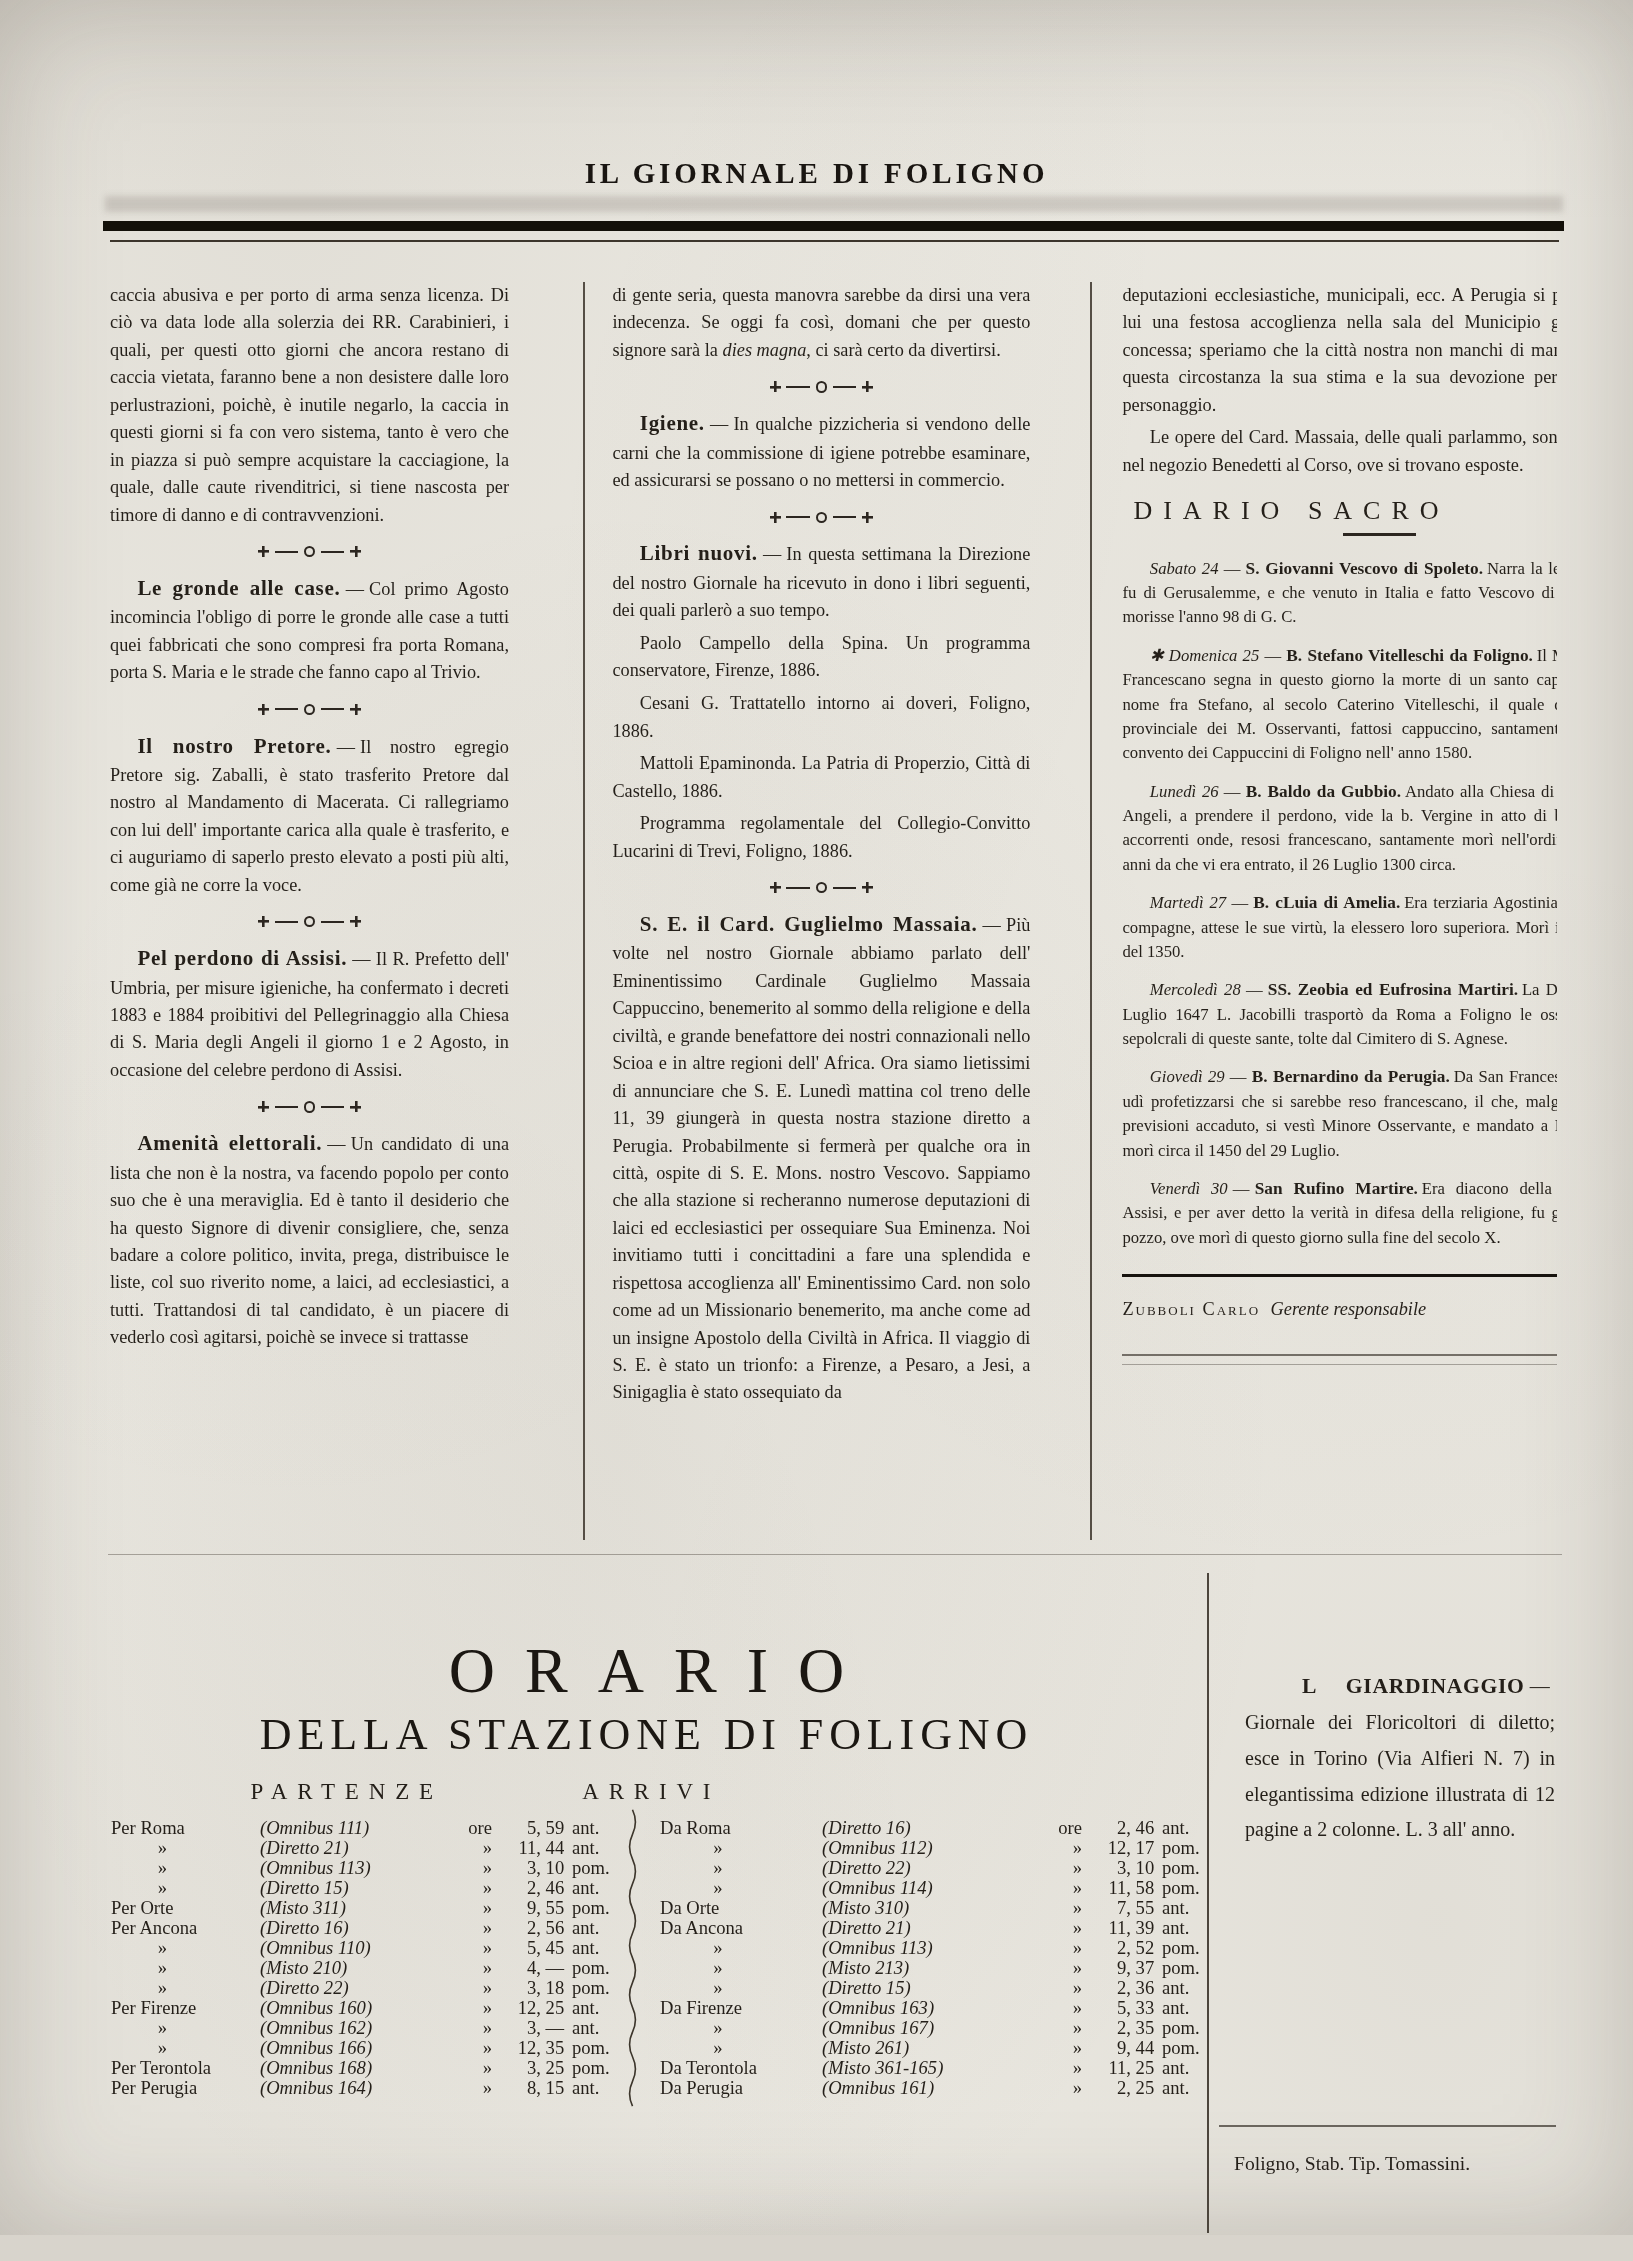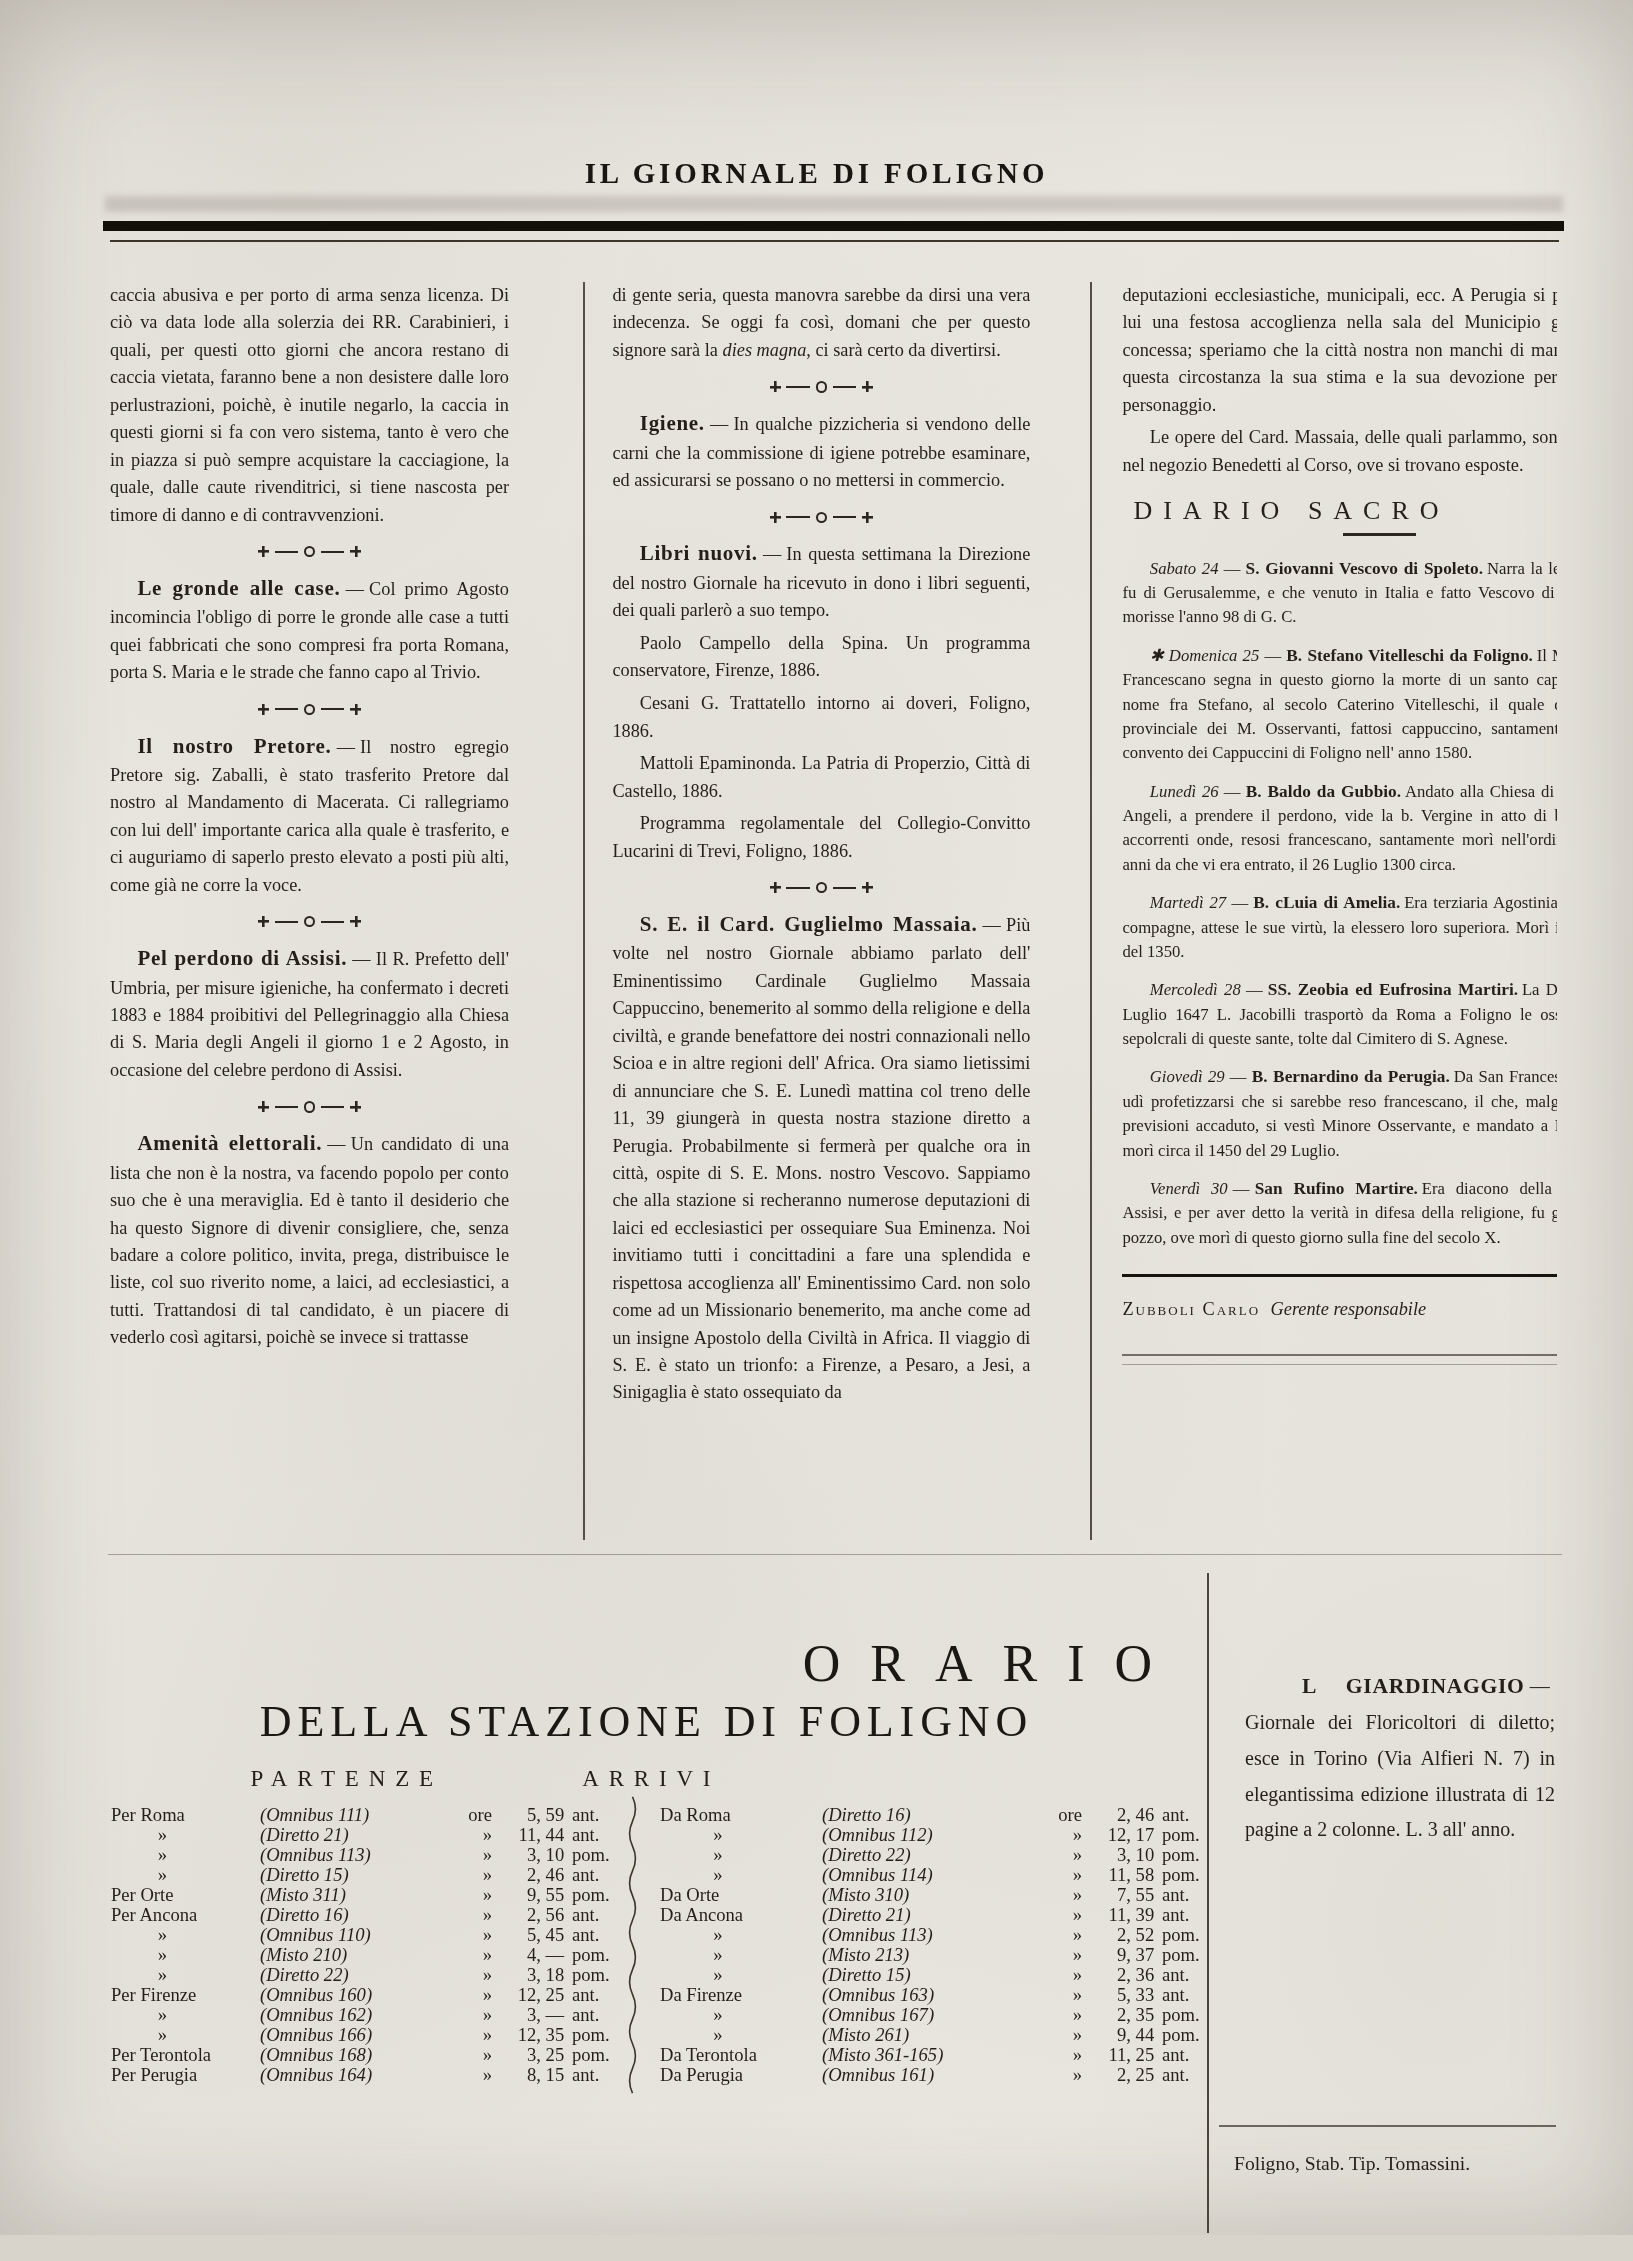--- a/index.html
+++ b/index.html
@@ -56,21 +56,21 @@
   .entry .etitle{font-weight:bold;font-size:17.3px;padding-right:3.9px;}
   .gerente-rule{height:3.9px;background:#17130e;margin:23.5px 5.2px 18.3px 0;}
   .gerente{text-align:center;font-size:19px;text-indent:0 !important;}
   .gname{font-variant:small-caps;letter-spacing:2px;}
   .grole{font-style:italic;padding-left:10.5px;}
   .double-thin{height:7.8px;border-top:2px solid rgba(42,35,27,.6);border-bottom:1.3px solid rgba(42,35,27,.35);margin-top:31px;margin-right:5.2px;}
 
   
   .bottom-sep{position:absolute;top:1554px;left:108px;width:1454px;height:1.3px;background:rgba(42,35,27,.35);}
   .orario{position:absolute;top:1637px;left:111px;width:1071px;}
-  .orario-title{font-size:52px;line-height:1.05;letter-spacing:30px;text-indent:30px;text-align:right;color:#1b1712;}
+  .orario-title{font-size:64px;line-height:1.05;letter-spacing:30px;text-indent:30px;text-align:center;color:#1b1712;}
   .orario-sub{font-size:44px;line-height:1.1;letter-spacing:5.9px;text-align:center;margin-top:6.5px;color:#1b1712;}
   .tlabels{display:flex;margin-top:19.6px;font-size:23px;letter-spacing:9.8px;}
   .pl{width:44%;text-align:center;}
   .al{width:56%;text-align:left;}
   .tables{display:flex;margin-top:13px;position:relative;}
   .ptable{width:498px;flex:none;}
   .atable{width:523px;flex:none;margin-left:51px;}
   .trow{display:grid;font-size:18.6px;line-height:20px;}
   .ptable .trow{grid-template-columns:149px 189px 43px 80px 56px;}
   .atable .trow{grid-template-columns:162px 217px 43px 80px 56px;}

